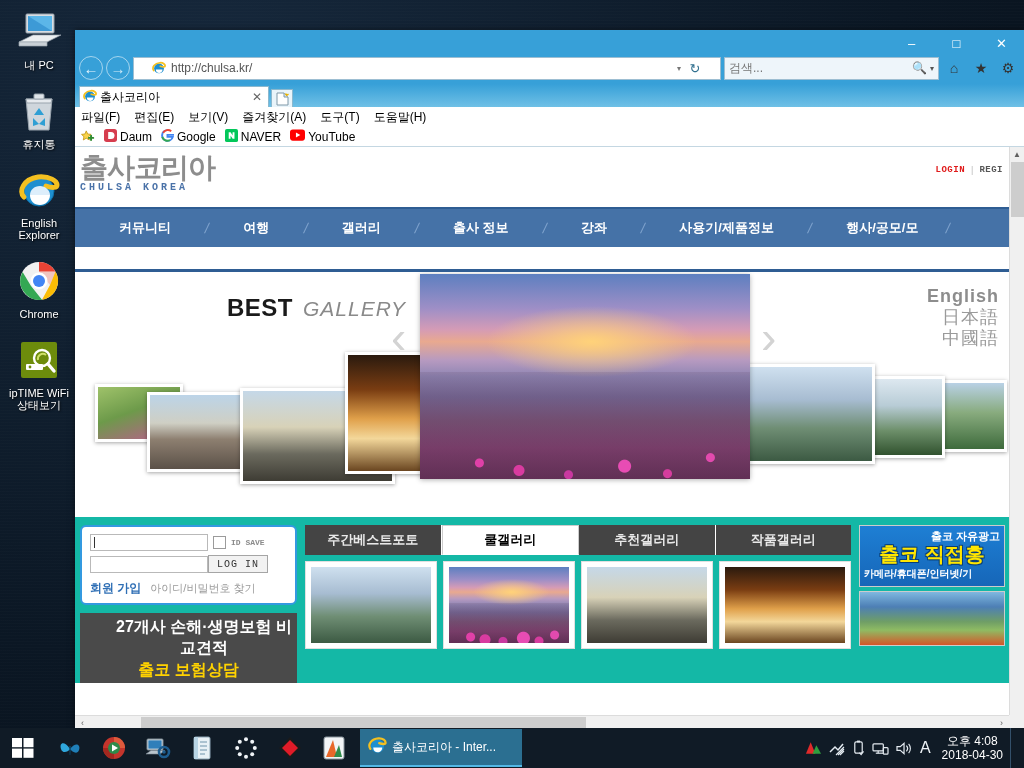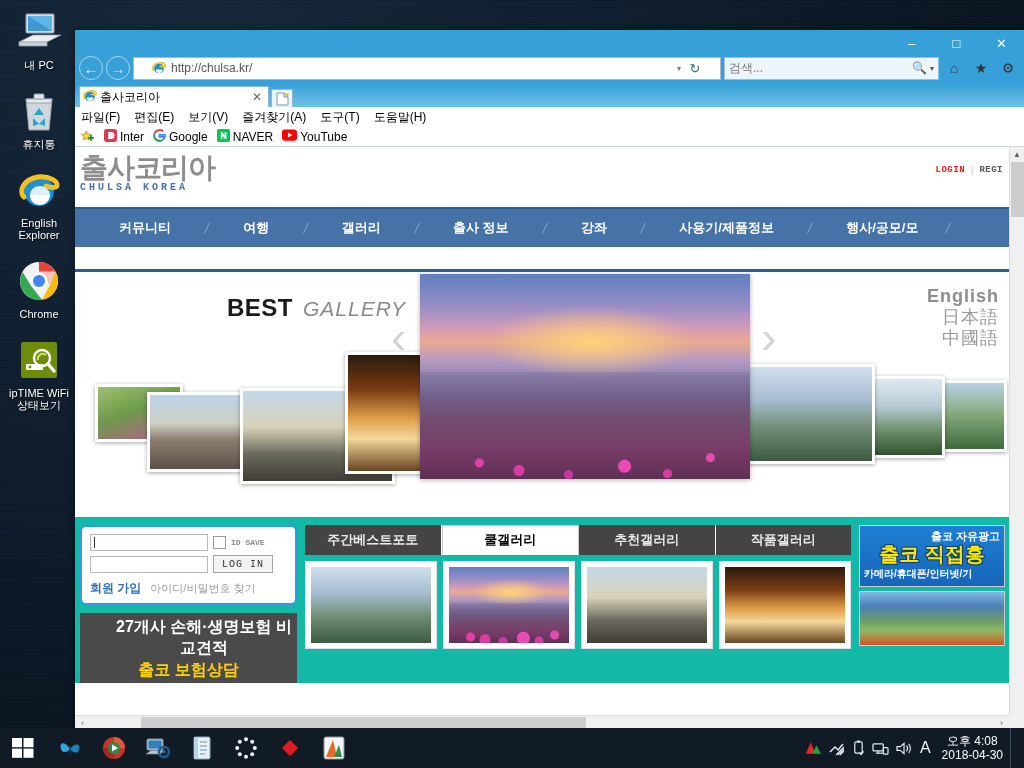--- a/index.html
+++ b/index.html
@@ -209,21 +209,21 @@
   .lg-row1 { display:flex; align-items:center; gap:5px; }
   .lg-input {
     height:17px; background:#fff; border:1px solid #b9b9b9;
     font-size:11px; padding:0 3px; display:flex; align-items:center; color:#333;
   }
   #lg-id { width:118px; }
   #lg-pw { width:118px; }
   .lg-caret { width:1px; height:11px; background:#333; }
   #idsave-box { width:13px; height:13px; border:1px solid #9b9b9b; background:#fff; cursor:pointer; }
   #idsave-lbl { font-size:8px; color:#8b8b8b; font-weight:bold; font-family:"Liberation Mono",monospace; }
-  .lg-row2 { display:flex; align-items:center; gap:5px; margin-top:4px; }
+  .lg-row2 { display:flex; align-items:center; margin-top:4px; }
   #loginbtn {
     width:60px; height:18px; background:#f2f2f2; border:1px solid #a5a5a5;
     font-size:10px; color:#333; display:flex; align-items:center; justify-content:center;
     font-family:"Liberation Mono",monospace; letter-spacing:1px; cursor:pointer;
   }
   .lg-row3 { display:flex; align-items:center; gap:9px; margin-top:7px; }
   #join { font-size:12px; font-weight:bold; color:#2f6fb5; cursor:pointer; }
   #findid { font-size:11px; color:#9a9a9a; cursor:pointer; }
 
   #ins-banner {
@@ -448,21 +448,21 @@
           <path d="M9 9 h5 M11.5 6.5 v5" stroke="#2e8b2e" stroke-width="2.2" stroke-linecap="round"></path>
         </svg>
       </div>
       <div class="fav-item">
         <span>
           <svg width="13" height="13" viewBox="0 0 14 14">
             <rect width="14" height="14" rx="3" fill="#d63d4e"></rect>
             <path d="M4.5 3.2 h3 a3.8 3.8 0 0 1 0 7.6 h-3 z" fill="#fff"></path>
           </svg>
         </span>
-        <span>Inter</span>
+        <span>Daum</span>
       </div>
       <div class="fav-item">
         <span>
           <svg width="13" height="13" viewBox="0 0 14 14">
             <path d="M7 1.2 a5.8 5.8 0 1 0 5.6 7.3 h-5.6 v-2.2 h7.4" fill="none" stroke="#4285f4" stroke-width="2.1"></path>
             <path d="M2.3 4 A5.8 5.8 0 0 1 11 2.5" fill="none" stroke="#ea4335" stroke-width="2.1"></path>
             <path d="M1.4 8.5 A5.8 5.8 0 0 0 9.6 12" fill="none" stroke="#34a853" stroke-width="2.1"></path>
           </svg>
         </span>
         <span>Google</span>
@@ -732,20 +732,30 @@
       </div>
       <div class="tb-ico">
         <svg width="22" height="24" viewBox="0 0 22 24">
           <rect x="1" y="1" width="20" height="22" rx="2" fill="#f2f5f7" stroke="#8a969e"></rect>
           <polygon points="3,21 10,4 14,21" fill="#e8682a"></polygon>
           <polygon points="11,21 16,9 19,21" fill="#2f8b4a"></polygon>
         </svg>
       </div>
     </div>
 
+    <div id="tb-active">
+      <span>
+        <svg width="19" height="19" viewBox="0 0 20 20">
+          <circle cx="10" cy="10.6" r="7" fill="#1e8fd0"></circle>
+          <path d="M2.5 13.5 C-0.5 9 3.5 3 11 2.5 C16 2.2 18.5 5 18.5 7 C18.5 8.8 15.5 8.8 11.8 7.5" fill="none" stroke="#f4c020" stroke-width="2.4" stroke-linecap="round"></path>
+          <path d="M5.5 12 H15 C15 15 12.8 17 10.2 17 C7.4 17 5.5 15 5.5 12 Z" fill="#fff"></path>
+        </svg>
+      </span>
+      <span class="lbl">출사코리아 - Inter...</span>
+    </div>
 
     <div id="tray">
       <span class="tray-ico">
         <svg width="17" height="14" viewBox="0 0 18 14">
           <polygon points="6,1 11,13 1,13" fill="#e02a2a"></polygon>
           <polygon points="12,4 17,13 8,13" fill="#2f9e3e"></polygon>
         </svg>
       </span>
       <span class="tray-ico">
         <svg width="16" height="15" viewBox="0 0 16 15">

